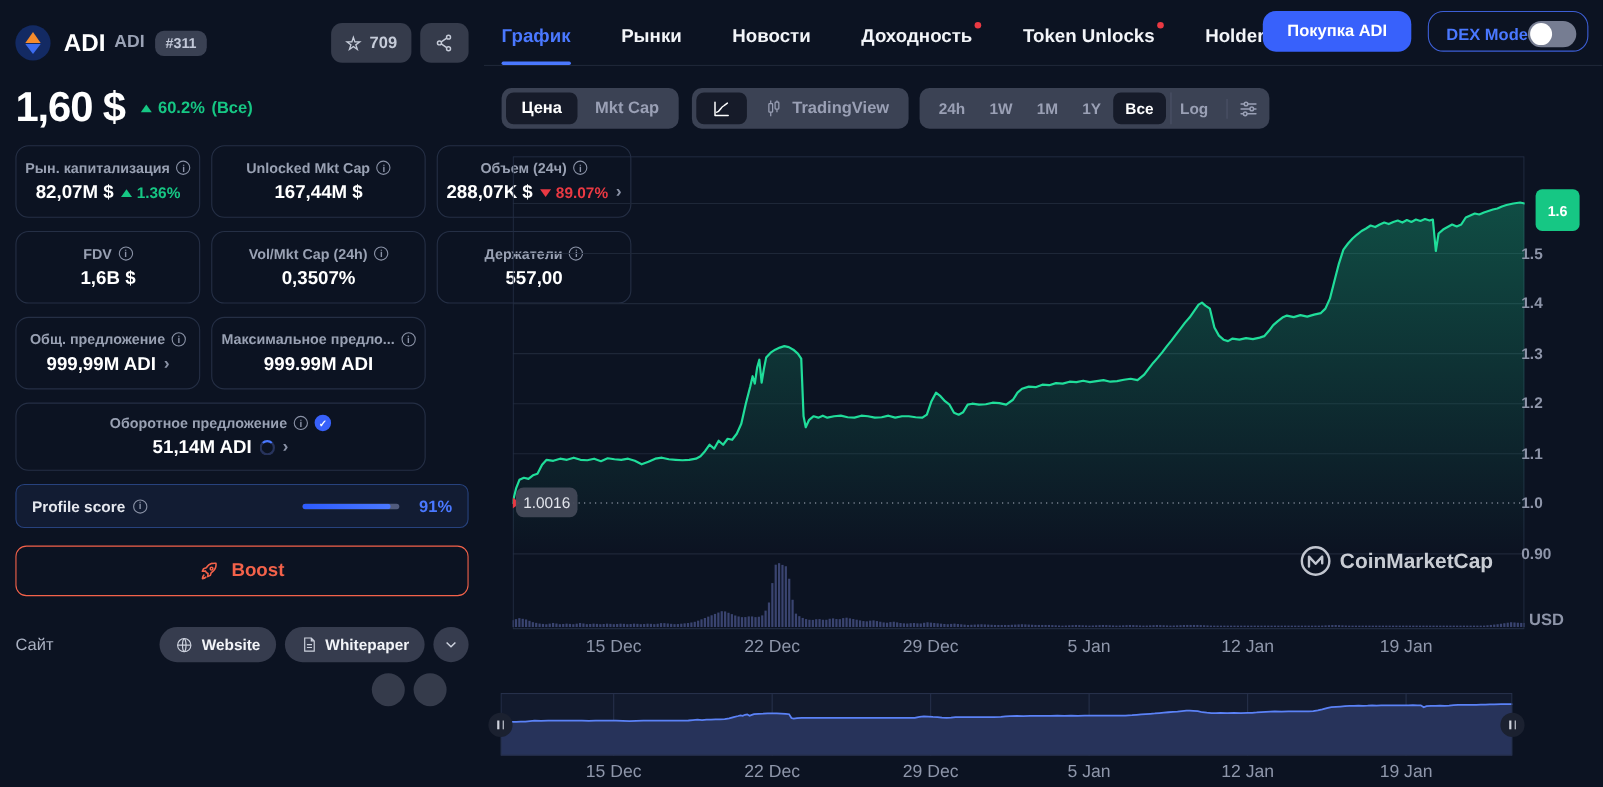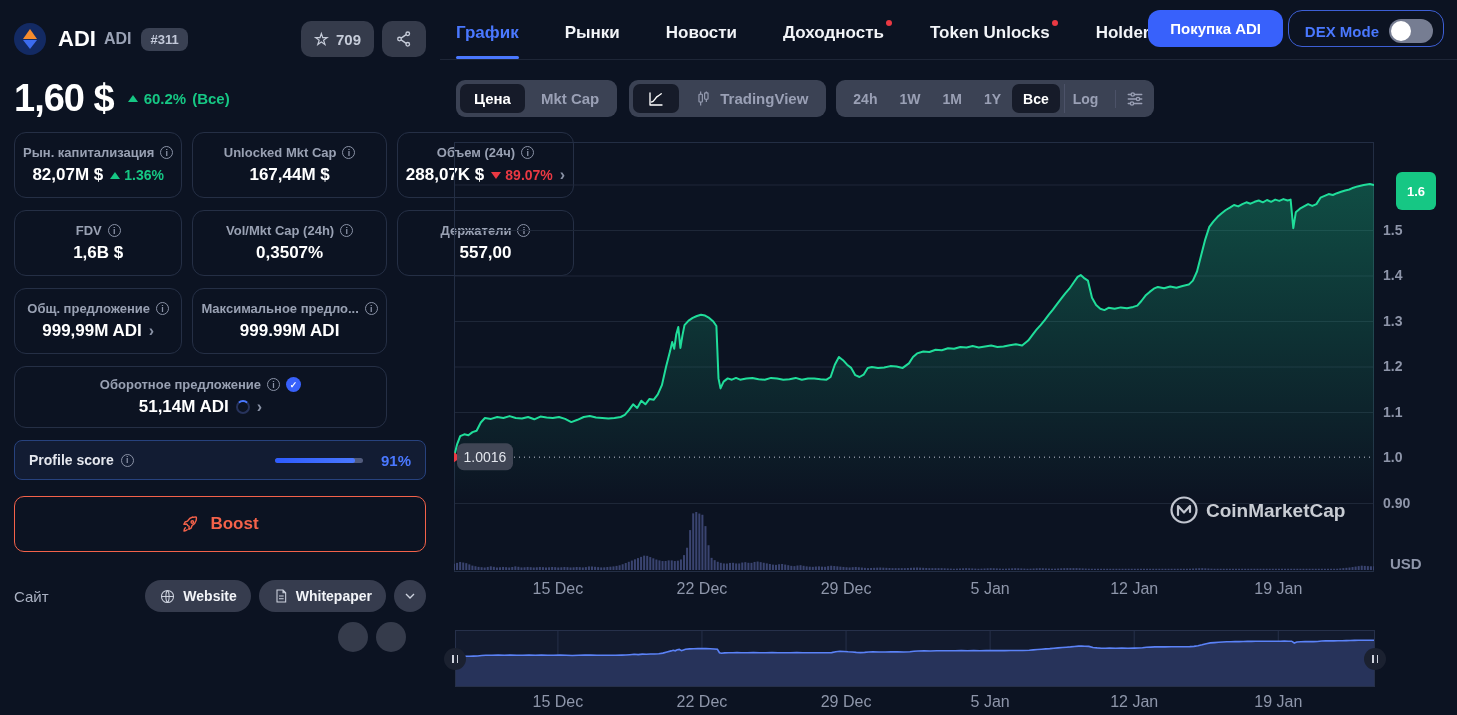--- a/index.html
+++ b/index.html
@@ -45,21 +45,21 @@
     display:inline-flex; align-items:center; justify-content:center; font-weight:bold; }
   .loader-ring { width:14px; height:14px; border-radius:50%; border:2.5px solid #27335c; border-top-color:#4a78ff; display:inline-block; }
 
   .profile-row { margin-top:12px; height:40px; border:1px solid #27427e; background:#121c33; border-radius:8px;
     display:flex; align-items:center; padding:0 14px; gap:8px; }
   .profile-label { font-size:14px; font-weight:bold; color:#e4e7ee; display:flex; align-items:center; gap:7px; }
   .profile-bar { margin-left:auto; width:88px; height:5px; border-radius:3px; background:#5a6franchise; background:#515b7d; position:relative; overflow:hidden; }
   .profile-fill { position:absolute; left:0; top:0; height:100%; border-radius:3px; background:linear-gradient(90deg,#2d5bff,#4a78ff); }
   .profile-pct { color:#4a78ff; font-size:15px; font-weight:bold; margin-left:10px; }
 
-  .boost-btn { margin-top:16px; height:56px; width:100%; border:1px solid #f4624a; border-radius:10px; background:transparent;
+  .boost-btn { margin-top:16px; height:46px; width:100%; border:1px solid #f4624a; border-radius:10px; background:transparent;
     color:#f4624a; font-size:17px; font-weight:bold; display:flex; align-items:center; justify-content:center; gap:9px; cursor:pointer; }
 
   .site-row { margin-top:28px; display:flex; align-items:center; height:32px;gap:27px; }
   .site-label { color:#aab1c2; font-size:15px; }
   .site-links { margin-left:auto; display:flex; gap:8px; align-items:center; }
   .link-pill { background:#363c4e; border-radius:16px; height:32px; display:flex; align-items:center; gap:7px;
     padding:0 14px; color:#f2f4f8; font-size:14px; font-weight:bold; cursor:pointer; }
   .round-btn { width:32px; height:32px; border-radius:50%; background:#363c4e; display:flex; align-items:center; justify-content:center; cursor:pointer; }
   .cut-pills { margin-top:10px; display:flex; gap:8px; justify-content:flex-end; padding-right:20px; }
   .cut-pills span { width:30px; height:30px; border-radius:50%; background:#353b4b; }
@@ -68,39 +68,39 @@
   .right-panel { position:absolute; left:440px; top:0; width:1017px; height:715px; }
   .tabs-row { position:relative; height:60px; border-bottom:1px solid #1e2637; display:flex; align-items:flex-end;
     padding:0 0 0 16px; gap:46px; }
   .tab { position:relative; padding:0 0 16px 0; font-size:17px; font-weight:bold; color:#f2f4f8; cursor:pointer; white-space:nowrap; }
   .tab.active { color:#4a78ff; }
   .tab.active::after { content:""; position:absolute; left:0; right:0; bottom:0; height:3px; border-radius:3px; background:#4a78ff; }
   .reddot { position:absolute; right:-8px; top:-3px; width:6px; height:6px; border-radius:50%; background:#ea3943; }
   .buy-btn { position:absolute; top:10px; right:174px; height:37px; background:#3861fb; color:#fff; border:none;
     border-radius:12px; font-size:15px; font-weight:bold; padding:0 22px; cursor:pointer; z-index:5; font-family:inherit; }
   .dex-btn { position:absolute; top:10px; right:13px; height:37px; border:1px solid #3d5fd6; border-radius:14px;
-    display:flex; align-items:center; gap:10px; padding:5px 10px 0 16px; color:#4a78ff; font-size:15px; font-weight:bold; cursor:pointer; z-index:5; background:transparent;text-align:center; }
+    display:flex; align-items:center; gap:0; padding:5px 10px 0 16px; color:#4a78ff; font-size:15px; font-weight:bold; cursor:pointer; z-index:5; background:transparent;text-align:center; }
   .toggle { width:44px; height:24px; border-radius:12px; background:#767d92; position:relative; }
   .toggle i { position:absolute; left:2px; top:2px; width:20px; height:20px; border-radius:50%; background:#fff; }
 
   .controls-row { position:absolute; left:16px; right:16px; top:80px; height:37px; display:flex; align-items:center; }
   .seg-box { background:#3b4254; border-radius:9px; padding:4px; display:flex; align-items:center; gap:2px; height:37px; }
   .seg { padding:0 14px; height:29px; display:flex; align-items:center; font-size:15px; font-weight:bold;
     color:#9aa0b5; border-radius:7px; cursor:pointer; gap:8px; }
   .seg.active { background:#161b29; color:#fff; }
   .compare-btn { background:#3b4254; border-radius:9px; height:37px; padding:0 14px; display:flex; align-items:center;
     gap:8px; color:#6f7890; font-size:15px; font-weight:bold; cursor:pointer; margin-left:auto; }
   .range-box { background:#3b4254; border-radius:9px; padding:4px 6px; display:flex; align-items:center; height:37px; margin-left:10px; }
   .range { padding:0 11px; height:29px; display:flex; align-items:center; font-size:14px; font-weight:bold;
     color:#9aa0b5; border-radius:7px; cursor:pointer; }
   .range.active { background:#161b29; color:#fff; }
   .sep-left { border-left:1px solid #4c5268; margin-left:4px; padding-left:8px; border-radius:0; }
   .sliders-wrap { border-left:1px solid #4c5268; margin-left:6px; padding-left:10px; padding-right:4px; display:flex; align-items:center; cursor:pointer; }
 
-  .chart-wrap { position:absolute; left:14px; top:142px; width:744px; height:431px; }
+  .chart-wrap { position:absolute; left:26px; top:142px; width:744px; height:431px; }
   .y-axis { position:absolute; left:943px; top:0; width:70px; }
   .y-tick { position:absolute; color:#8e95a9; font-size:14px; font-weight:bold; }
   .price-badge { position:absolute; left:956px; top:172px; width:40px; height:38px; background:#16c784; color:#fff;
     border-radius:6px; font-size:13px; font-weight:bold; display:flex; align-items:center; justify-content:center; }
   .axis-unit { position:absolute; left:950px; top:555px; color:#8e95a9; font-size:15px; font-weight:bold; }
   .x-labels div, .mini-labels div { position:absolute; width:60px; text-align:center; color:#8e96aa; font-size:16px; }
   .x-labels { position:absolute; left:15px; top:580px; }
   .mini-labels { position:absolute; left:15px; top:693px; }
   .mini-wrap { position:absolute; left:15px; top:630px; width:920px; height:57px; }
   .handle { position:absolute; top:648px; width:22px; height:22px; border-radius:50%; background:#1b2130;

